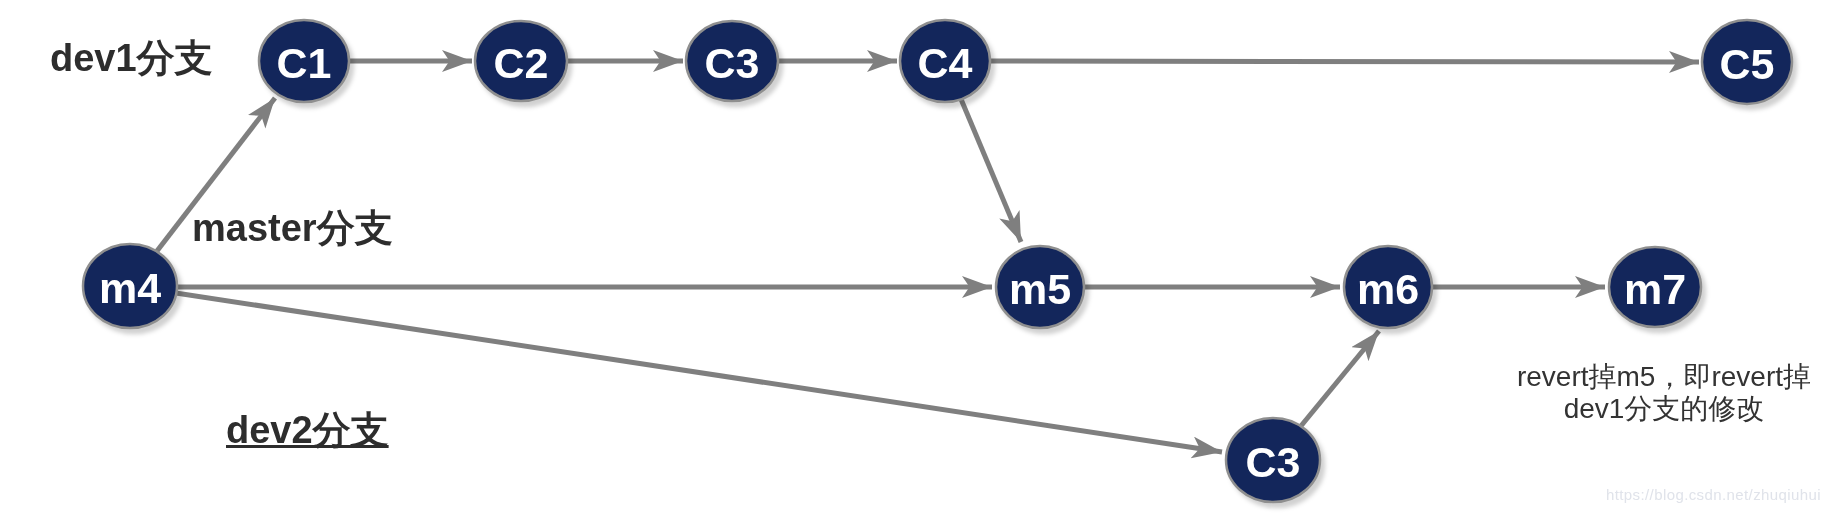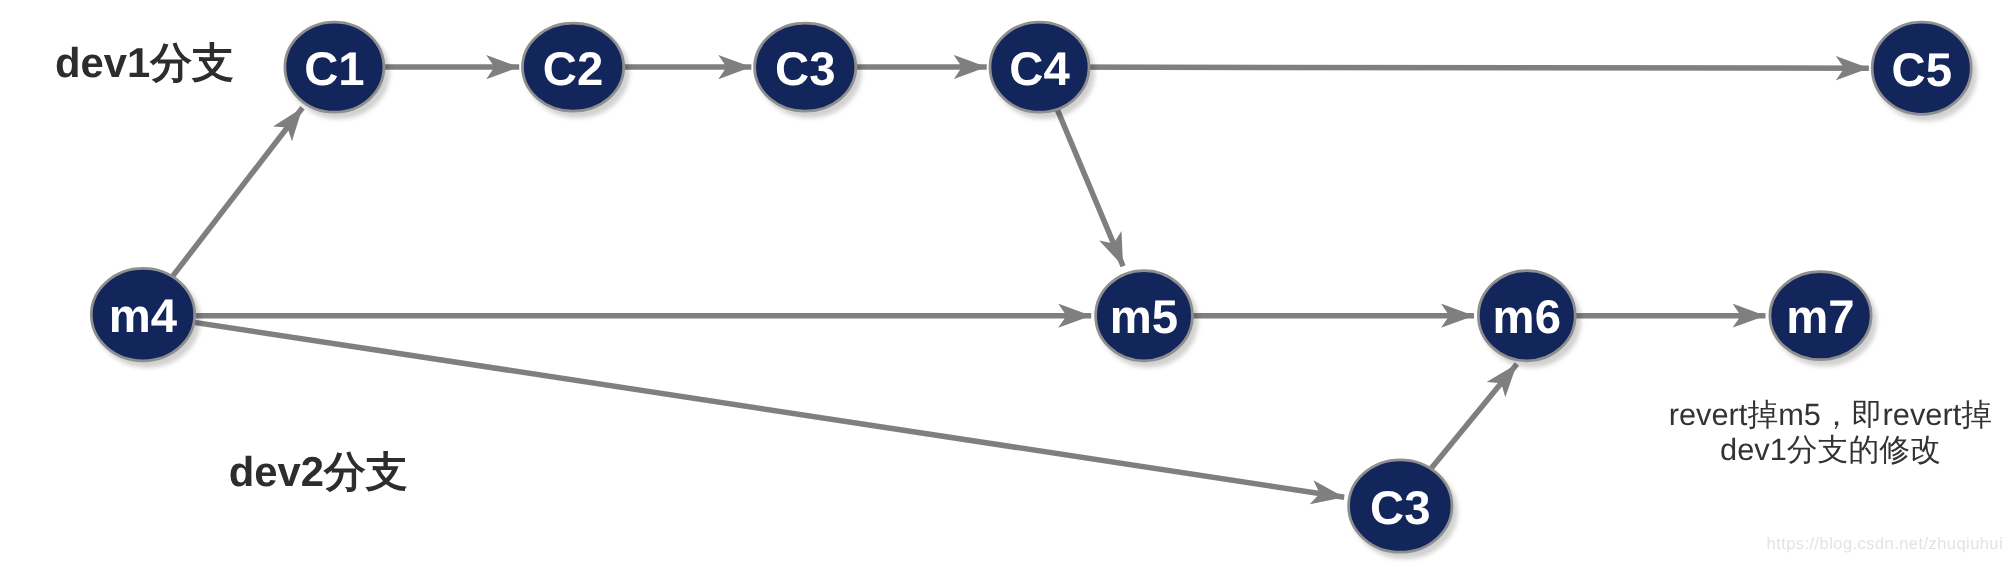--- a/index.html
+++ b/index.html
@@ -40,21 +40,21 @@
   .branch-label{
     position:absolute;
     color:var(--label-text);
     font-weight:700;
     font-size:38px;
     line-height:1;
     white-space:nowrap;
   }
   .branch-label.dev1{left:16px;top:39px;margin-left:34px;}
   .branch-label.master{left:192px;top:209px;}
-  .branch-label.dev2{left:208px;top:411px;}
+  .branch-label.dev2{left:226px;top:411px;text-decoration:underline;}
   .annotation{
     position:absolute;
     left:1496px;top:361px;width:336px;
     color:var(--annotation-text);
     font-size:28px;
     line-height:1.13;
     text-align:center;
     font-weight:400;
   }
   .watermark{
@@ -131,20 +131,21 @@
         <text class="node-label" x="1655" y="289">m7</text>
       </g>
       <g>
         <ellipse class="node-shape" cx="1273" cy="460" rx="47" ry="42"></ellipse>
         <text class="node-label" x="1273" y="462">C3</text>
       </g>
     </g>
   </svg>
 
   <div class="branch-label dev1">dev1分支</div>
+  <div class="branch-label master">master分支</div>
   <div class="branch-label dev2">dev2分支</div>
 
   <div class="annotation">
     <div>revert掉m5，即revert掉</div>
     <div>dev1分支的修改</div>
   </div>
 
   <div class="watermark">https://blog.csdn.net/zhuqiuhui</div>
 
 </div>

